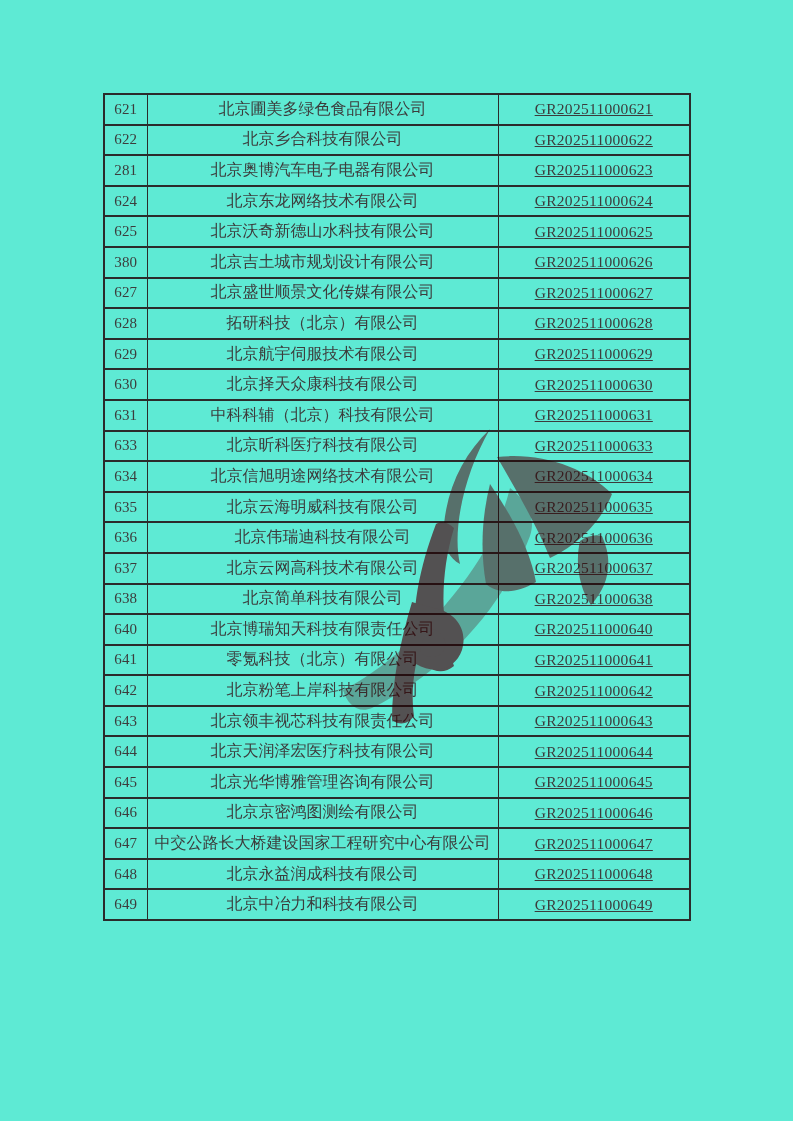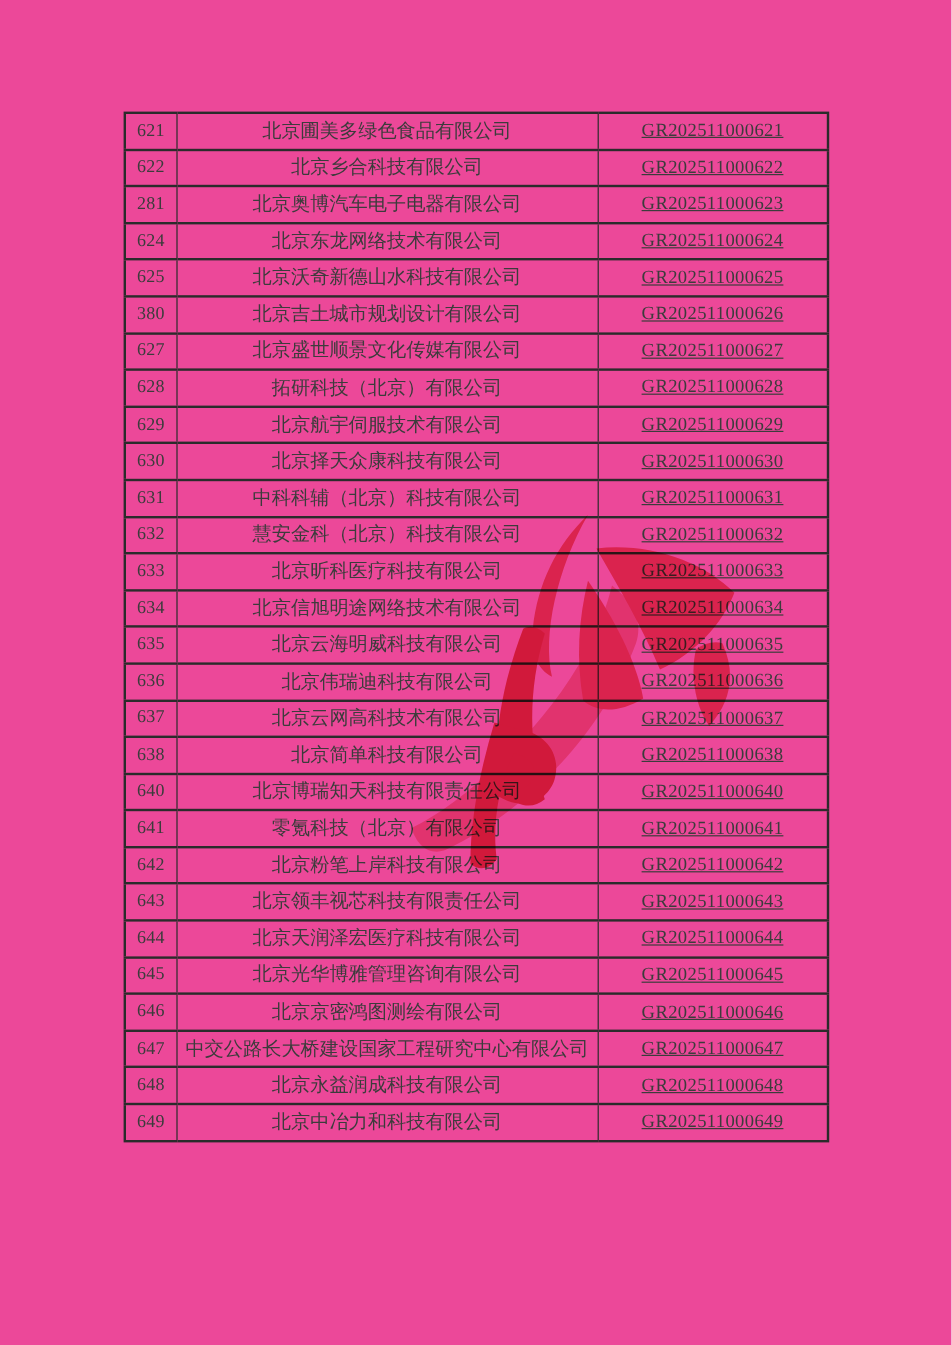--- a/index.html
+++ b/index.html
@@ -11,21 +11,21 @@
     width: 793px;
     height: 1121px;
     position: relative;
     overflow: hidden;
     font-family: "Liberation Serif", "DejaVu Serif", serif;
   }
   .page {
     position: absolute;
     left: 0; top: 0;
     width: 793px; height: 1121px;
-    background: #ec4899;
+    background: #5eead4;
   }
   table.doc-table {
     position: absolute;
     left: 103px;
     top: 93px;
     width: 586px;
     border-collapse: collapse;
     table-layout: fixed;
   }
   .doc-table col.col-seq  { width: 43px;  }
@@ -121,25 +121,20 @@
       <td class="c-seq">630</td>
       <td class="c-name">北京择天众康科技有限公司</td>
       <td class="c-cert">GR202511000630</td>
     </tr>
         <tr>
       <td class="c-seq">631</td>
       <td class="c-name">中科科辅（北京）科技有限公司</td>
       <td class="c-cert">GR202511000631</td>
     </tr>
         <tr>
-      <td class="c-seq">632</td>
-      <td class="c-name">慧安金科（北京）科技有限公司</td>
-      <td class="c-cert">GR202511000632</td>
-    </tr>
-        <tr>
       <td class="c-seq">633</td>
       <td class="c-name">北京昕科医疗科技有限公司</td>
       <td class="c-cert">GR202511000633</td>
     </tr>
         <tr>
       <td class="c-seq">634</td>
       <td class="c-name">北京信旭明途网络技术有限公司</td>
       <td class="c-cert">GR202511000634</td>
     </tr>
         <tr>

